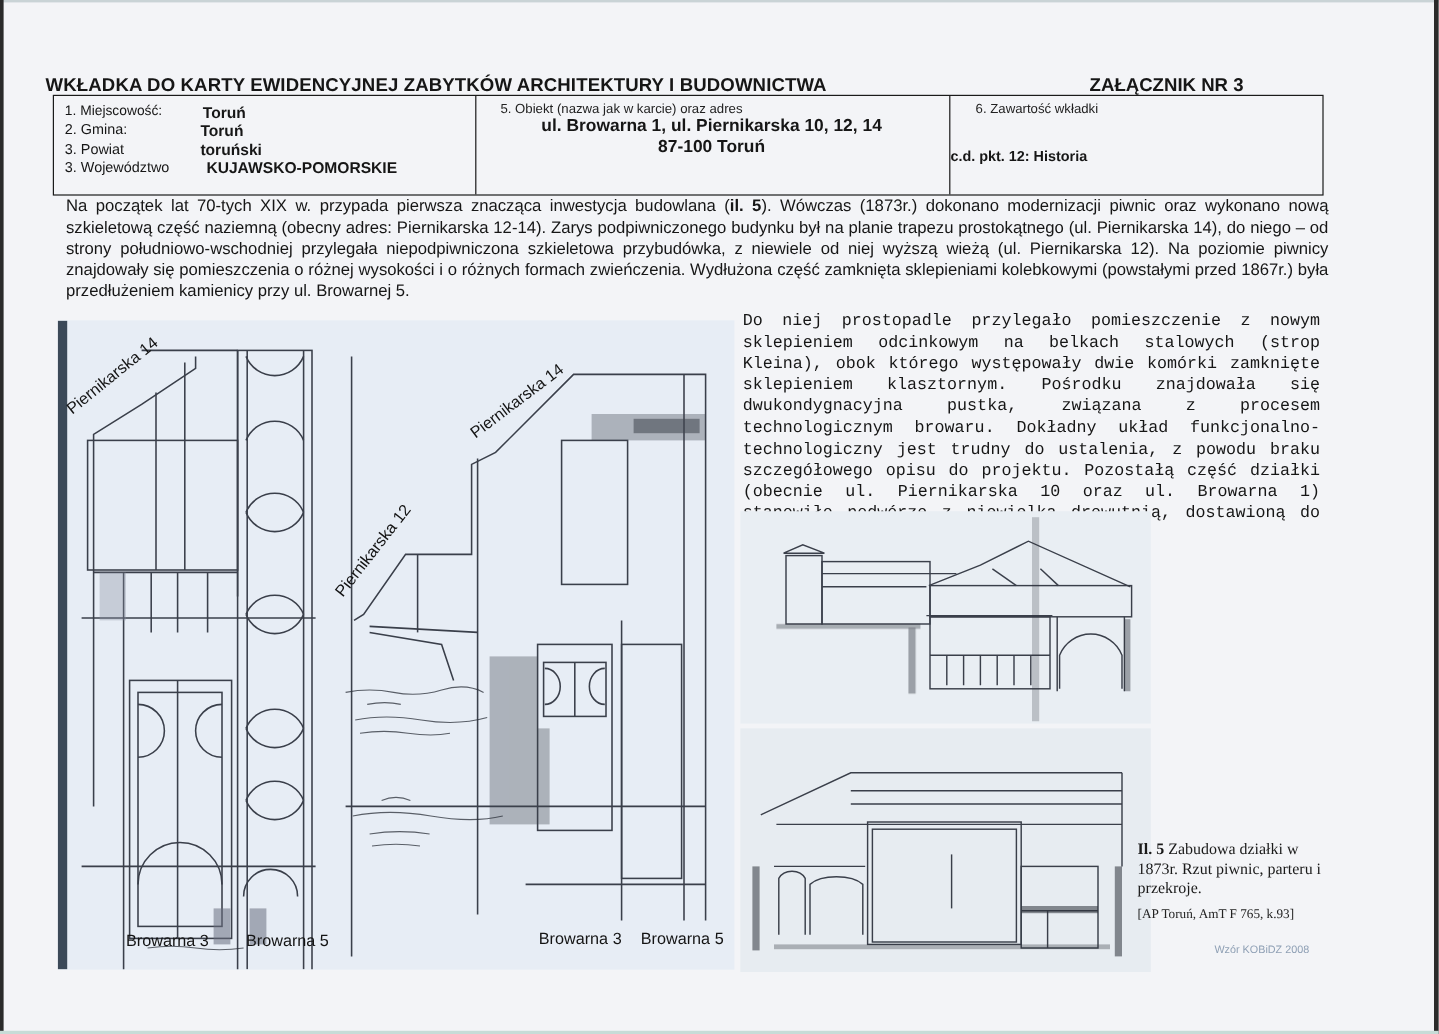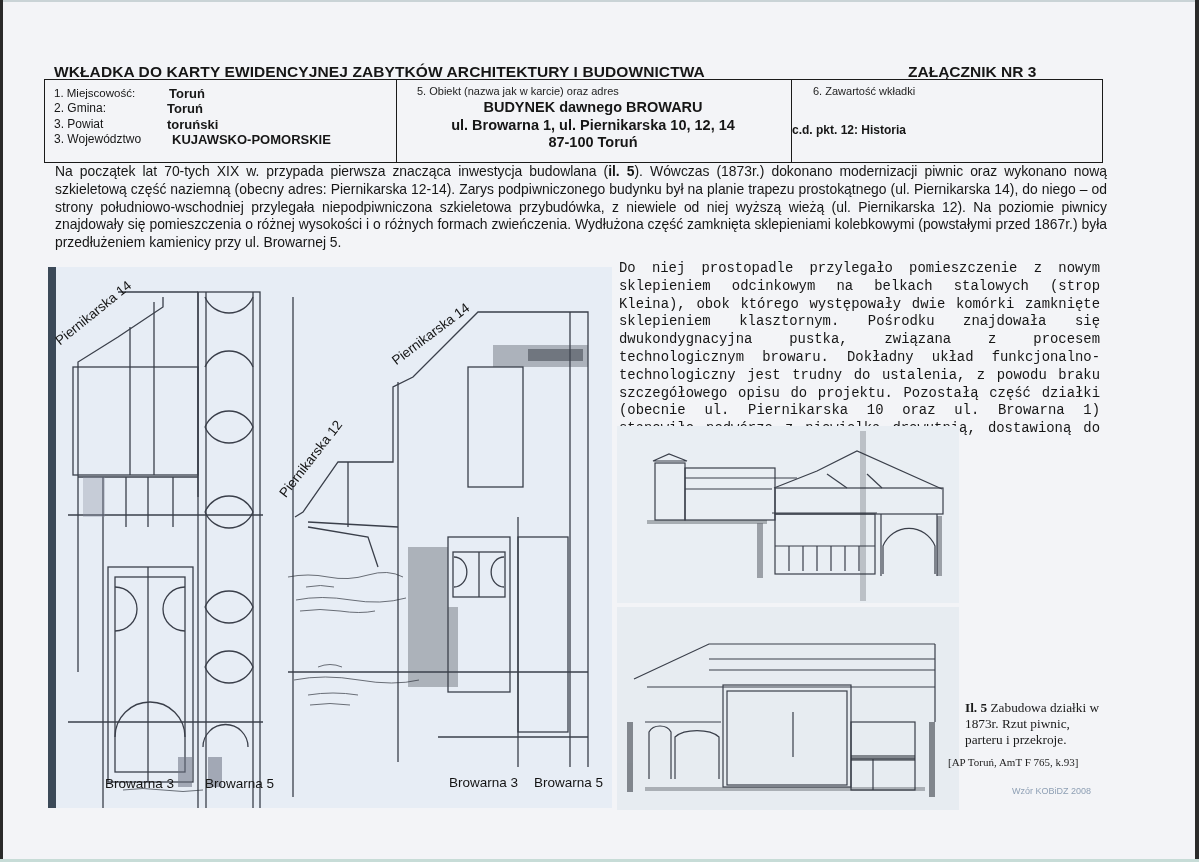--- a/index.html
+++ b/index.html
@@ -8,21 +8,21 @@
       background: #f3f4f7;
       font-family: "Liberation Sans", sans-serif;
       color: #161616;
     }
     .page-edge-left { position: absolute; left: 0; top: 0; width: 3px; height: 862px; background: #2a2a2a; }
     .page-edge-right { position: absolute; right: 0; top: 0; width: 4px; height: 862px; background: #2a2a2a; }
     .page-edge-top { position: absolute; left: 0; top: 0; width: 1199px; height: 2px; background: #c9d3d6; }
     .page-edge-bottom { position: absolute; left: 0; bottom: 0; width: 1199px; height: 3px; background: #c7dcd7; }
 
     .doc-title {
-      position: absolute; left: 54px; top: 63px; font-size: 15.5px; font-weight: bold; letter-spacing: 0.1px;
+      position: absolute; left: 38px; top: 63px; font-size: 15.5px; font-weight: bold; letter-spacing: 0.1px;
       white-space: nowrap;
     }
     .doc-attachment {
       position: absolute; left: 908px; top: 63px; font-size: 15.5px; font-weight: bold; white-space: nowrap;
     }
     .header-table {
       position: absolute; left: 44px; top: 79px; width: 1059px; height: 84px;
       border: 1.5px solid #1a1a1a; box-sizing: border-box; display: flex;
     }
     .cell { position: relative; box-sizing: border-box; height: 100%; }
@@ -57,21 +57,21 @@
     .section-top {
       position: absolute; left: 617px; top: 426px; width: 342px; height: 177px; background: #e9eef3; overflow: hidden;
     }
     .section-bottom {
       position: absolute; left: 617px; top: 607px; width: 342px; height: 203px; background: #e7ecf1; overflow: hidden;
     }
     .caption-box {
       position: absolute; left: 948px; top: 700px; width: 160px;
       font-family: "Liberation Serif", serif;
     }
-    .caption-main { font-size: 13.3px; line-height: 16px; color: #1a1a1a; margin-left: 17px; }
+    .caption-main { font-size: 13.3px; line-height: 16px; color: #1a1a1a; }
     .caption-source { font-size: 11px; margin-top: 8px; color: #222; }
     .caption-footer {
       position: absolute; left: 1012px; top: 786px; font-size: 9px; color: #8fa0b5; white-space: nowrap;
       font-family: "Liberation Sans", sans-serif;
     }
   </style>
 </head>
 <body>
 
 <div class="page-edge-top"></div>
@@ -96,21 +96,20 @@
       <span class="loc-label" style="width:113px">3. Powiat</span>
       <span class="loc-value">toruński</span>
     </div>
     <div class="loc-row">
       <span class="loc-label" style="width:118px">3. Województwo</span>
       <span class="loc-value">KUJAWSKO-POMORSKIE</span>
     </div>
   </div>
   <div class="cell cell-2">
     <div class="cell-caption">5. Obiekt (nazwa jak w karcie) oraz adres</div>
-    <div class="obj-line" style="margin-top:2px">BUDYNEK dawnego BROWARU</div>
     <div class="obj-line">ul. Browarna 1, ul. Piernikarska 10, 12, 14</div>
     <div class="obj-line">87-100 Toruń</div>
   </div>
   <div class="cell cell-3">
     <div class="cell-caption">6. Zawartość wkładki</div>
     <div class="content-value">c.d. pkt. 12: Historia</div>
   </div>
 </div>
 
 <div class="intro-text"><span>Na początek lat 70-tych XIX w. przypada pierwsza znacząca inwestycja budowlana (</span><b>il. 5</b><span>). Wówczas (1873r.) dokonano modernizacji piwnic oraz wykonano nową szkieletową część naziemną (obecny adres: Piernikarska 12-14). Zarys podpiwniczonego budynku był na planie trapezu prostokątnego (ul. Piernikarska 14), do niego – od strony południowo-wschodniej przylegała niepodpiwniczona szkieletowa przybudówka, z niewiele od niej wyższą wieżą (ul. Piernikarska 12). Na poziomie piwnicy znajdowały się pomieszczenia o różnej wysokości i o różnych formach zwieńczenia. Wydłużona część zamknięta sklepieniami kolebkowymi (powstałymi przed 1867r.) była przedłużeniem kamienicy przy ul. Browarnej 5.</span></div>

